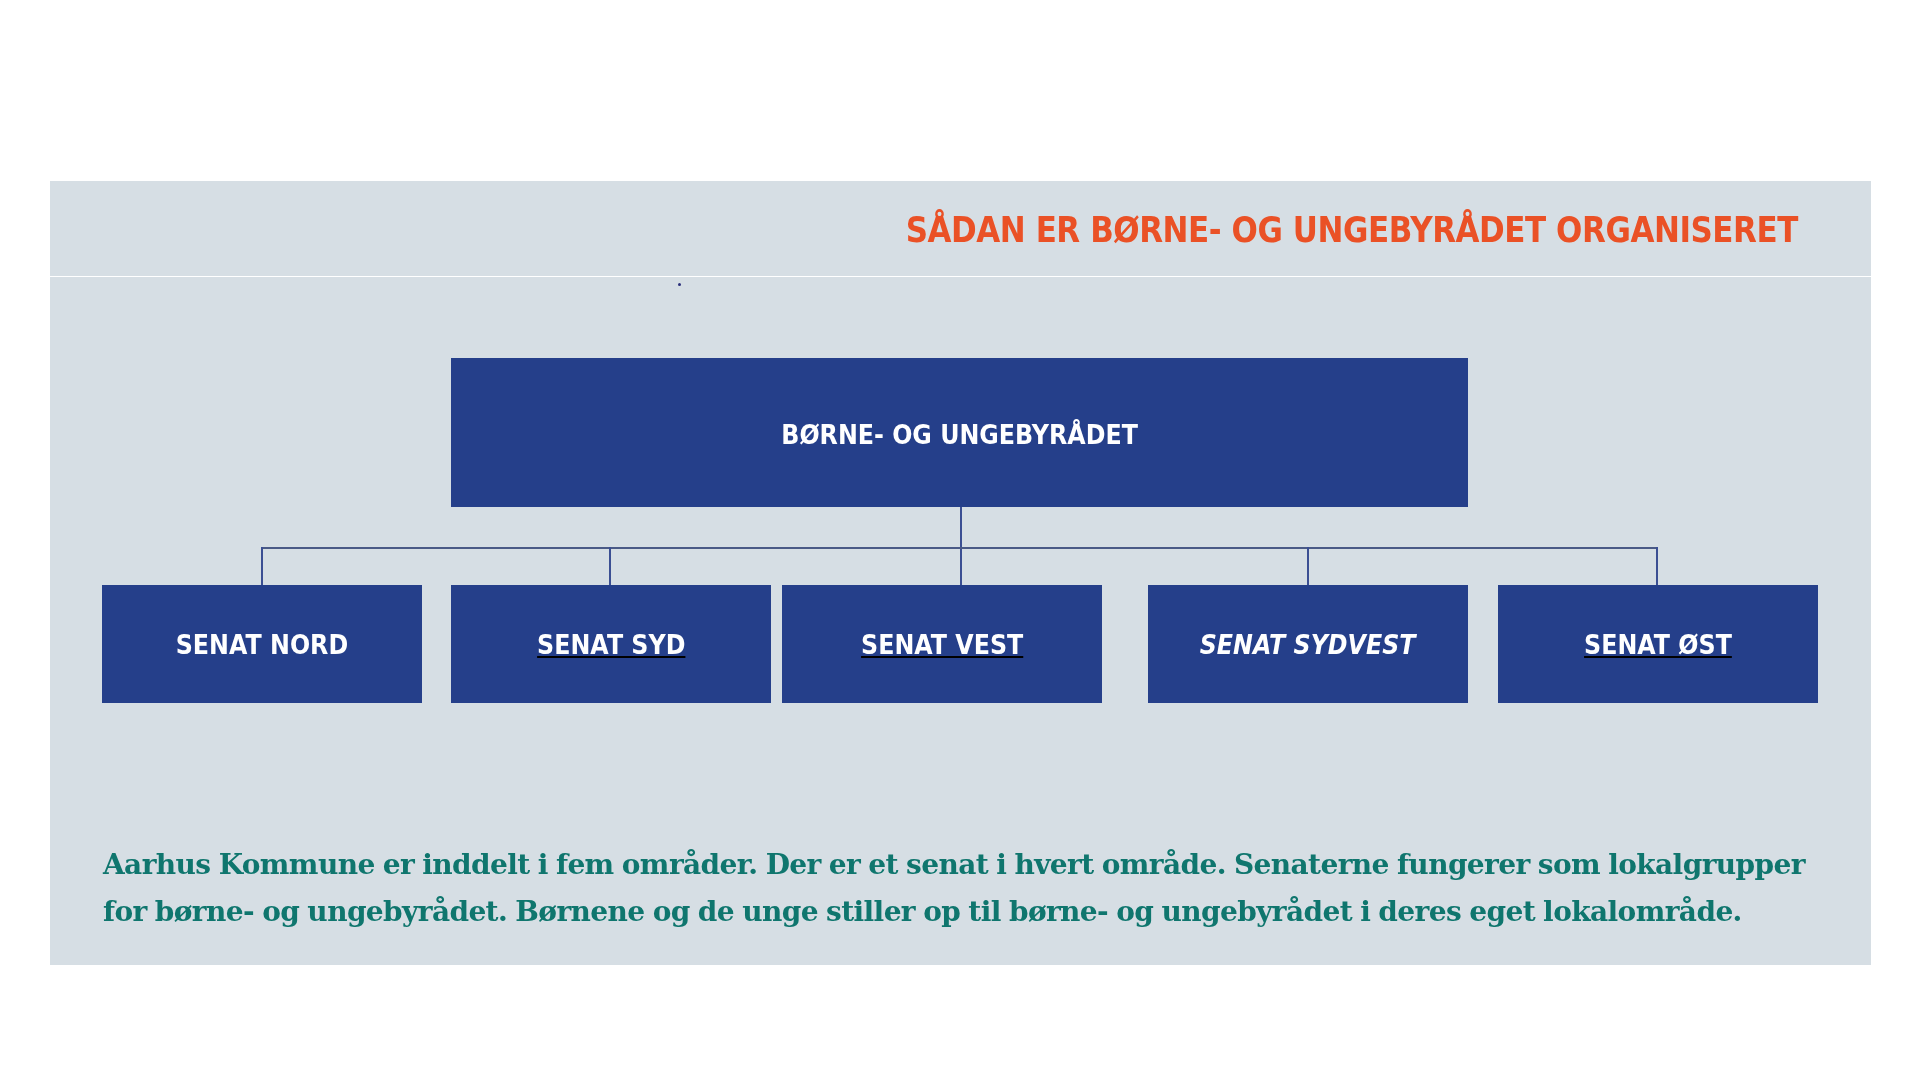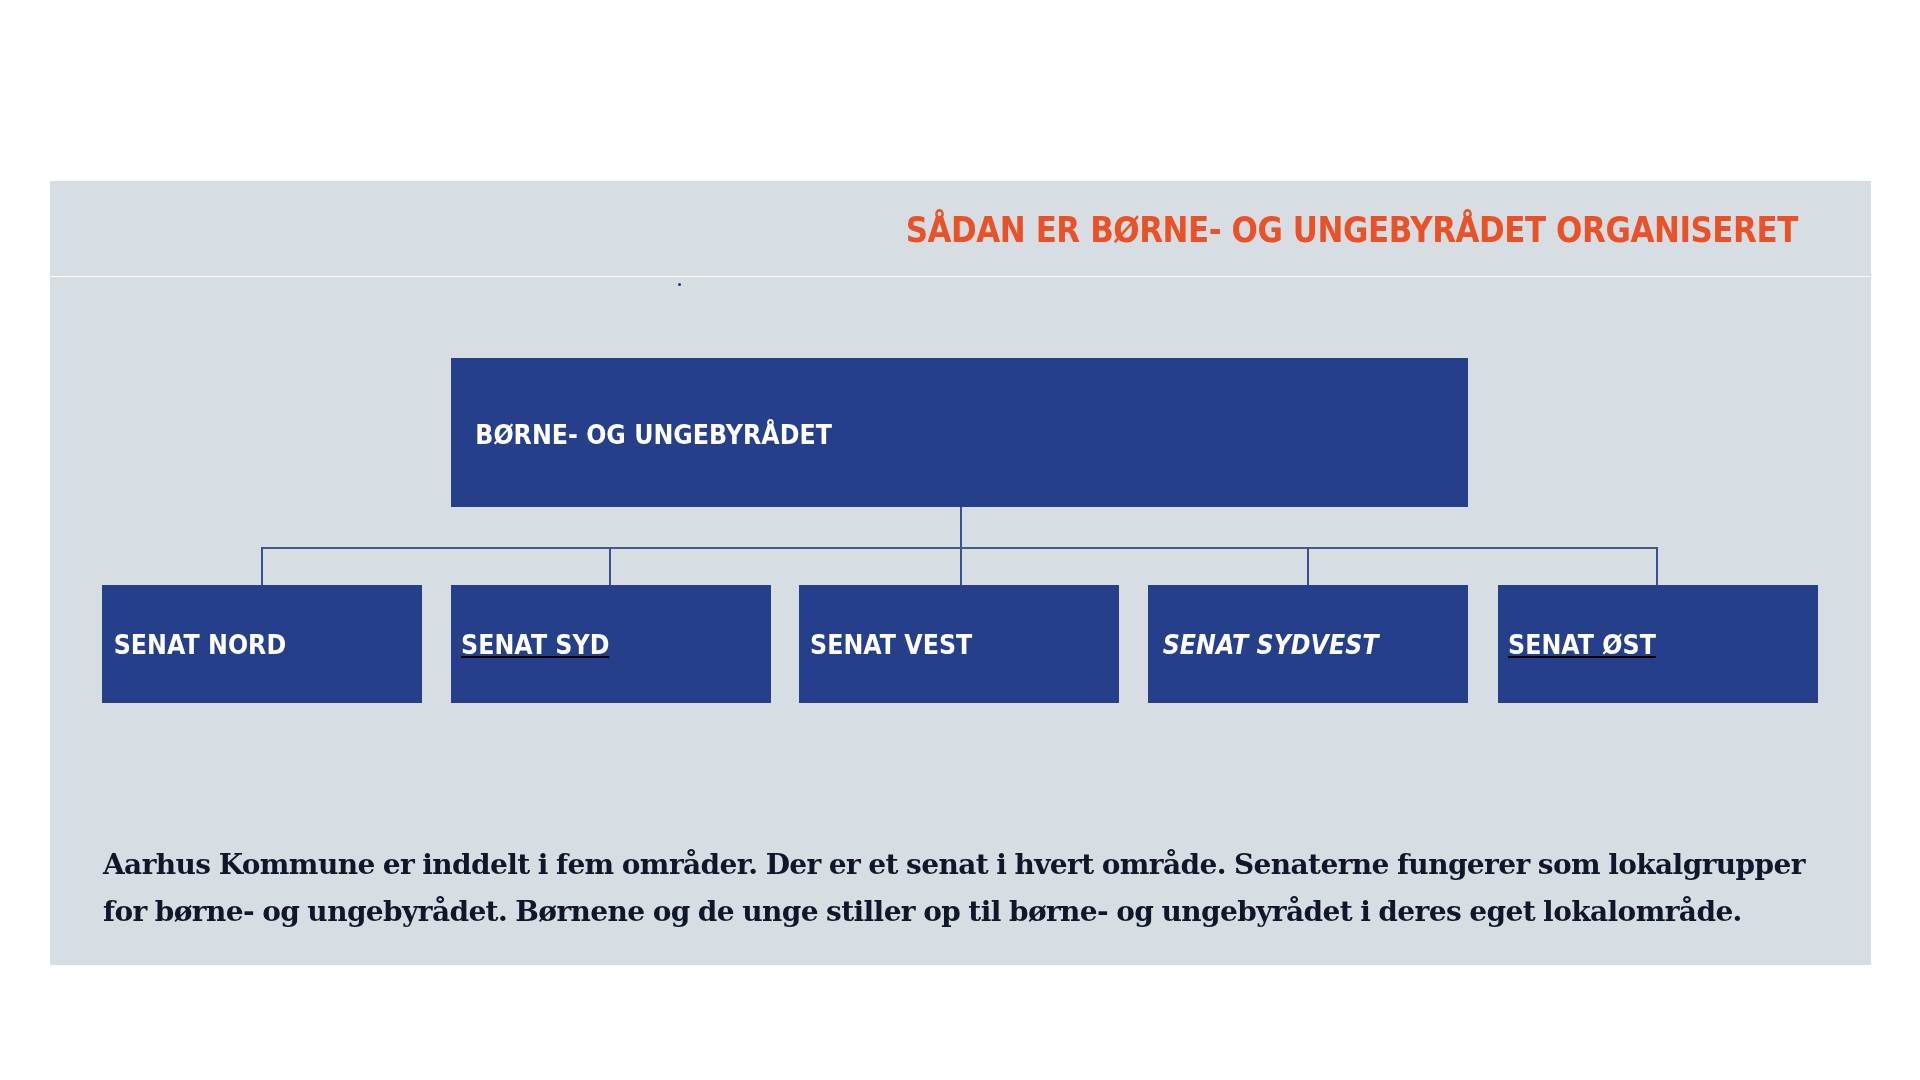--- a/index.html
+++ b/index.html
@@ -52,21 +52,21 @@
       height: 3px;
       background: #2a2f7a;
       border-radius: 50%;
     }
 
     .box {
       position: absolute;
       background: #253f8a;
       display: flex;
       align-items: center;
-      justify-content: flex-start;
+      justify-content: center;
     }
     .box .label {
       font-family: "DejaVu Sans", sans-serif;
       font-weight: bold;
       color: #ffffff;
       white-space: nowrap;
       transform: scaleX(0.88);
     }
     .top-box {
       left: 451px;
@@ -97,21 +97,21 @@
 
     .description {
       position: absolute;
       left: 103px;
       top: 813px;
       width: 1720px;
       font-family: "DejaVu Serif", serif;
       font-weight: bold;
       font-size: 28px;
       line-height: 47px;
-      color: #0f172a;
+      color: #0f766e;
       letter-spacing: -0.6px;
       word-spacing: -1px;
     }
   </style>
 </head>
 <body>
 
 <div class="title-band">
   <span class="title">SÅDAN ER BØRNE- OG UNGEBYRÅDET ORGANISERET</span>
 </div>
@@ -130,21 +130,21 @@
 <div class="line line-drop" style="left:1108px; width:0;"></div>
 <div class="line line-drop" style="left:1307px;"></div>
 <div class="line line-drop" style="left:1656px;"></div>
 
 <div class="box senate-box" style="left:102px;">
   <span class="label">SENAT NORD</span>
 </div>
 <div class="box senate-box" style="left:451px;text-decoration:underline;">
   <span class="label">SENAT SYD</span>
 </div>
-<div class="box senate-box" style="left:799px;">
+<div class="box senate-box" style="left:782px;text-decoration:underline;">
   <span class="label">SENAT VEST</span>
 </div>
 <div class="box senate-box" style="left:1148px;font-style:italic;">
   <span class="label">SENAT SYDVEST</span>
 </div>
 <div class="box senate-box" style="left:1498px;text-decoration:underline;">
   <span class="label">SENAT ØST</span>
 </div>
 
 <p class="description">Aarhus Kommune er inddelt i fem områder. Der er et senat i hvert område. Senaterne fungerer som lokalgrupper for børne- og ungebyrådet. Børnene og de unge stiller op til børne- og ungebyrådet i deres eget lokalområde.</p>

